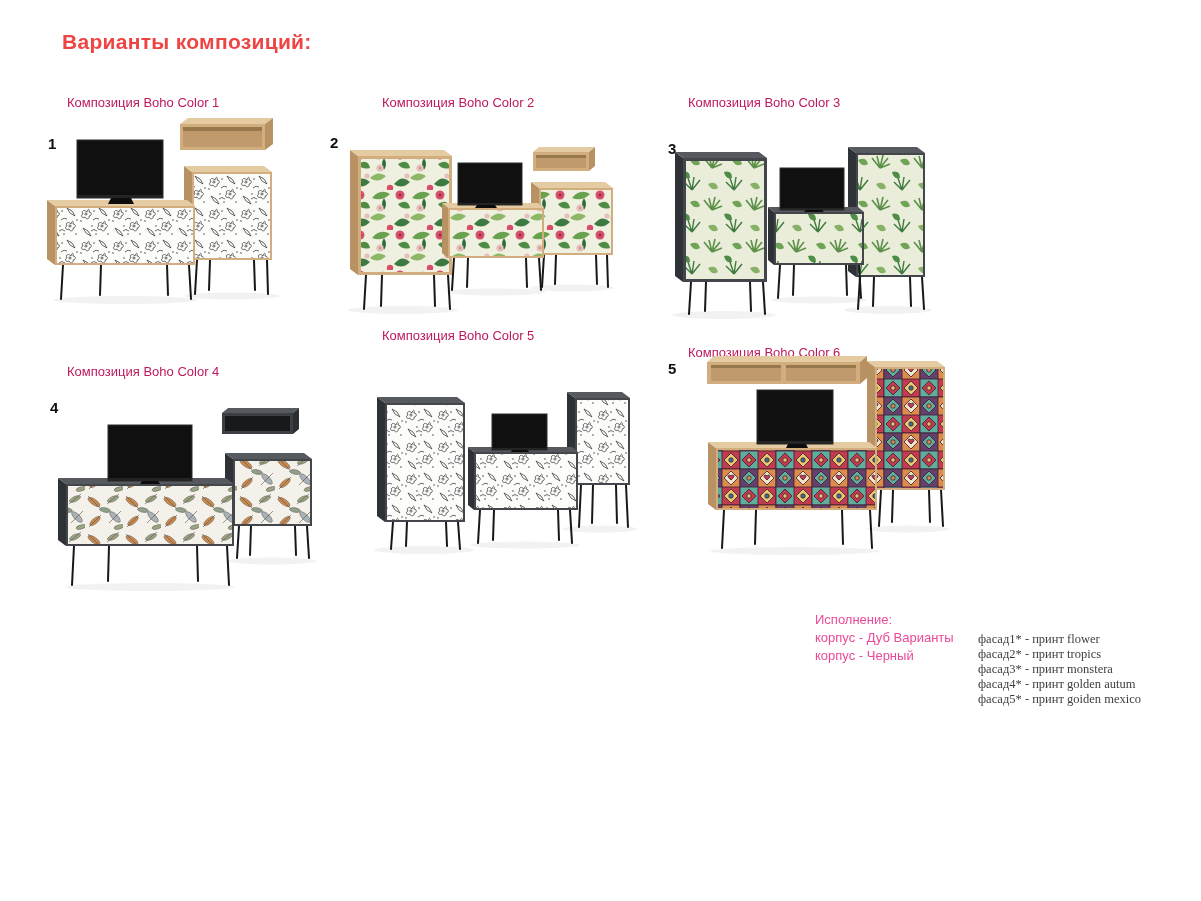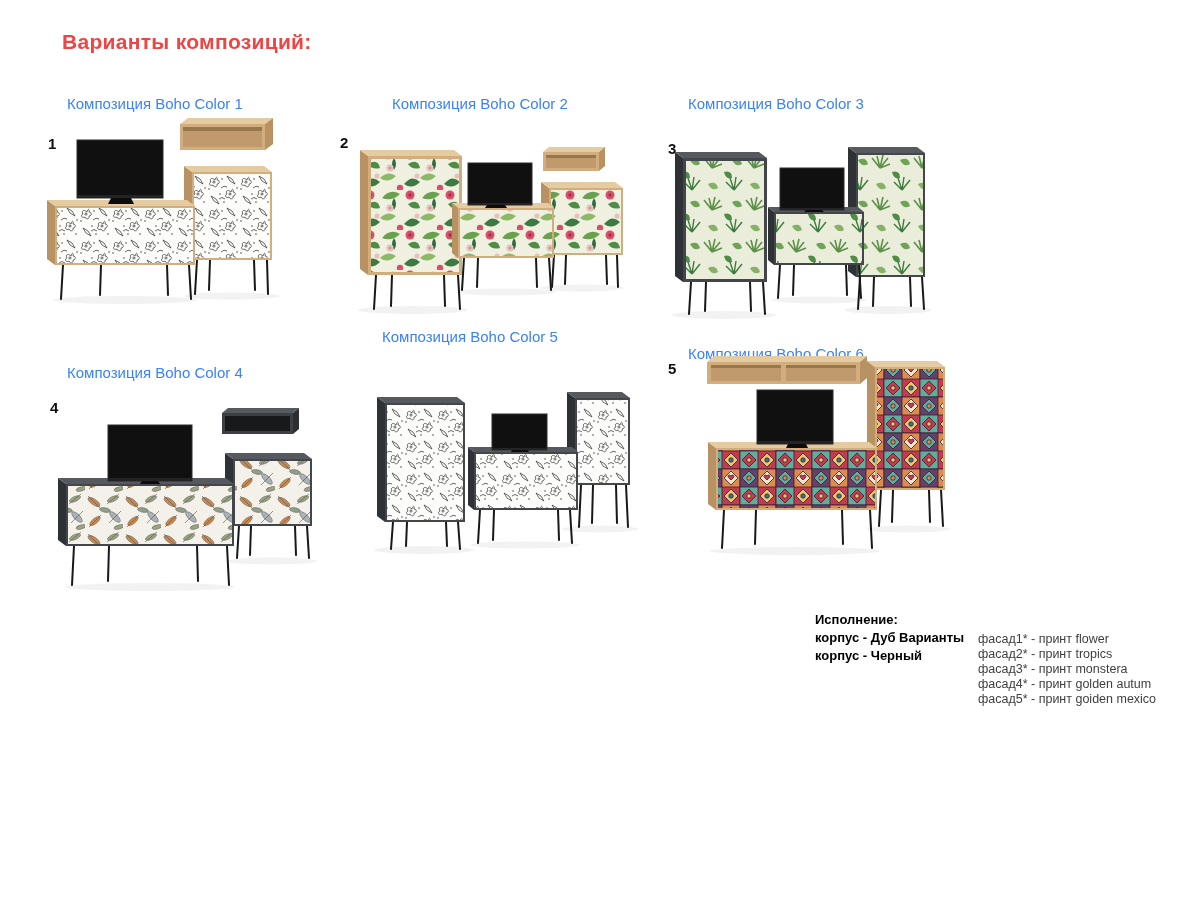--- a/index.html
+++ b/index.html
@@ -8,30 +8,30 @@
     width:1201px; height:901px;
     position:relative; overflow:hidden;
     font-family:"Liberation Sans", sans-serif;
     color:#1e1e1e;
   }
   .page-title {
     position:absolute; left:62px; top:30px;
     font-size:21px; font-weight:700; color:#ef4444; letter-spacing:.3px;
   }
   .comp { position:absolute; }
-  .comp-label { position:absolute; top:0; font-size:15px; color:#3b82f6; white-space:nowrap; }
+  .comp-label { position:absolute; top:0; font-size:13px; color:#be185d; white-space:nowrap; }
   .comp-num { position:absolute; font-size:15px; font-weight:700; color:#0e0e0e; }
   .comp svg { position:absolute; left:0; top:15px; }
   .legend-left {
     position:absolute; left:815px; top:611px;
-    font-size:13px; line-height:18px; color:#000000;font-weight:bold;
+    font-size:13px; line-height:18px; color:#ec4899;
   }
   .legend-right {
     position:absolute; left:978px; top:632px;
-    font-size:12.5px; line-height:15px; color:#3e3e3e;
+    font-size:12.5px; line-height:15px; color:#3e3e3e;font-family:Liberation Serif, serif;
   }
   .legs { stroke:#17181a; stroke-width:2; stroke-linecap:round; }
   .shadow { fill:#000; opacity:.05; }
 </style>
 </head>
 <body>
 
 <svg width="0" height="0" style="position:absolute" aria-hidden="true">
   <defs>
     <pattern id="pat-flower" width="32" height="32" patternUnits="userSpaceOnUse">
@@ -159,21 +159,21 @@
       <rect x="10" y="98" width="136" height="55" fill="url(#pat-flower)"></rect>
     </g>
     <g>
       <rect x="30" y="30" width="86" height="58" fill="#101010" stroke="#2c2c2c" stroke-width="1"></rect>
       <rect x="30" y="85" width="86" height="3" fill="#242424"></rect>
       <polygon points="64,88 84,88 87,94 61,94" fill="#0c0c0c"></polygon>
     </g>
   </svg>
 </div>
 
-<div class="comp" style="left:330px; top:95px; width:290px; height:222px;margin-left:10px;">
+<div class="comp" style="left:330px; top:95px; width:290px; height:222px;">
   <div class="comp-label" style="left:52px;">Композиция Boho Color 2</div>
   <div class="comp-num" style="left:0px; top:39px;">2</div>
   <svg width="290" height="205" viewBox="0 0 290 205">
     <ellipse class="shadow" cx="73" cy="200" rx="55" ry="4"></ellipse>
     <ellipse class="shadow" cx="166" cy="182" rx="50" ry="3.5"></ellipse>
     <ellipse class="shadow" cx="242" cy="178" rx="42" ry="3.5"></ellipse>
     <g>
       <polygon points="203,42 209,37 265,37 259,42" fill="#e5cba1"></polygon>
       <rect x="203" y="42" width="56" height="19" fill="#d2ae7e"></rect>
       <rect x="206" y="45" width="50" height="13" fill="#c09a6c"></rect>

